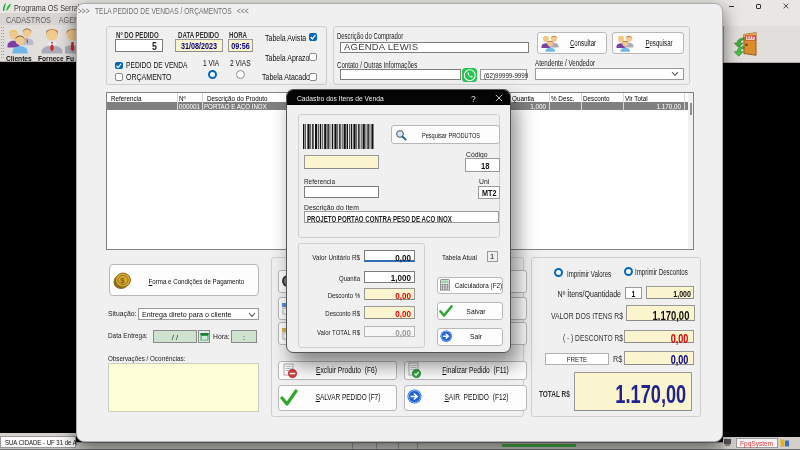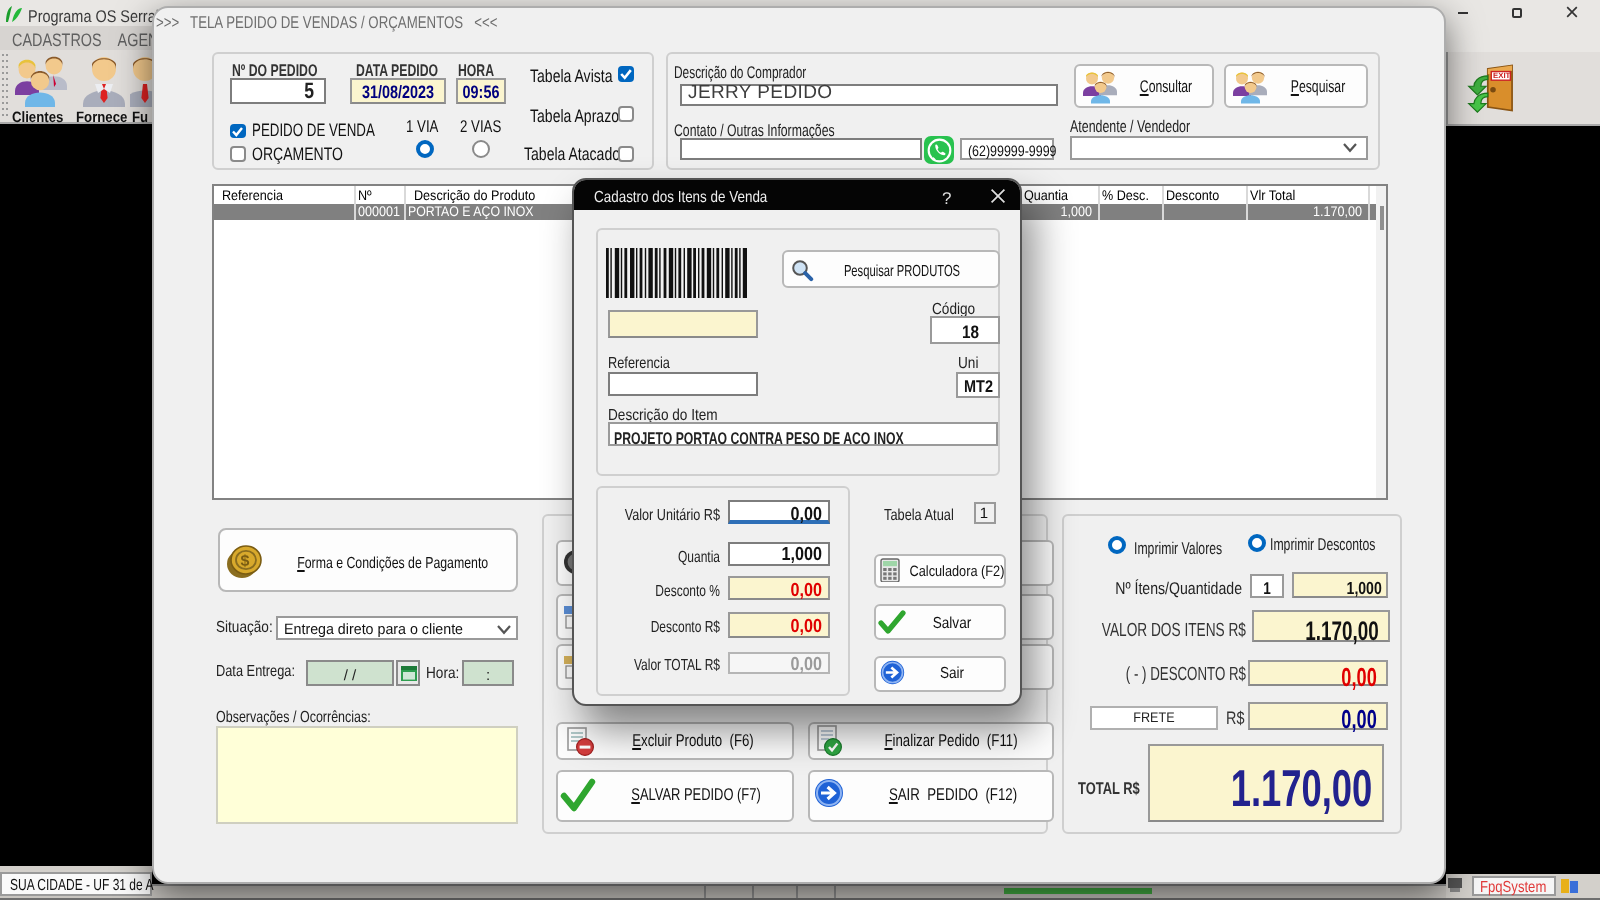--- a/index.html
+++ b/index.html
@@ -124,21 +124,21 @@
   <div class="ab" style="left:233.4px;top:30.2px;width:8px;height:8px;background:#0067c0;border-radius:2px;"></div>
   <svg class="ab" style="left:233.4px;top:30.2px;" width="8" height="8" viewBox="0 0 10 10">
       <path d="M2 5 L4.2 7.4 L8 2.6" stroke="#fff" stroke-width="1.6" fill="none"></path>
     </svg>
   <div class="lbl L" style="left:188.6px;top:50px;font-size:9px;color:#111;transform:scaleX(.78);">Tabela Aprazo</div>
   <div class="ab" style="left:233.4px;top:50.3px;width:8px;height:8px;background:#fff;border:1px solid #8a8a8a;border-radius:2px;"></div>
   <div class="lbl L" style="left:185.6px;top:69.3px;font-size:9px;color:#111;transform:scaleX(.78);">Tabela Atacado</div>
   <div class="ab" style="left:233.4px;top:69.6px;width:8px;height:8px;background:#fff;border:1px solid #8a8a8a;border-radius:2px;"></div>
   <div class="lbl L" style="left:261px;top:27.8px;font-size:8.5px;color:#222;transform:scaleX(.7);">Descrição do Comprador</div>
   <div class="inp" style="left:264px;top:38.5px;width:188.5px;height:11.5px;"></div>
-  <div class="lbl L" style="left:268px;top:37.8px;font-size:9.5px;letter-spacing:.2px;color:#3d3d3d;">JERRY PEDIDO</div>
+  <div class="lbl L" style="left:268px;top:37.8px;font-size:9.5px;letter-spacing:.2px;color:#3d3d3d;">AGENDA LEWIS</div>
   <div class="lbl L" style="left:261px;top:56.5px;font-size:8.5px;color:#222;transform:scaleX(.72);">Contato / Outras Informações</div>
   <div class="inp" style="left:264px;top:65.9px;width:120.5px;height:11.6px;"></div>
   <div class="ab" style="left:385.8px;top:64.7px;width:15.5px;height:14.5px;background:#28c24f;border-radius:3.5px;"></div>
   <svg class="ab" style="left:385.8px;top:64.7px;" width="15.5" height="14.5" viewBox="0 0 16 15">
     <circle cx="8" cy="7.5" r="5.6" fill="none" stroke="#fff" stroke-width="1.1"></circle>
     <path d="M5.8 5 C5.8 4.4 6.6 4.2 6.9 4.8 L7.4 5.8 C7.6 6.2 7.2 6.5 7 6.8 C7.3 7.6 8 8.3 8.8 8.7 C9.1 8.4 9.4 8 9.8 8.2 L10.8 8.8 C11.4 9.1 11.1 9.9 10.5 9.9 C8.2 9.9 5.8 7.4 5.8 5 Z" fill="#fff"></path>
     <path d="M4.8 10.9 L4.3 12.6 L6.1 12.2 Z" fill="#fff"></path>
   </svg>
   <div class="inp" style="left:404px;top:65.9px;width:46.5px;height:11.6px;border-color:#9a9a9a;"></div>
   <div class="lbl C" style="left:404px;top:68px;width:46.5px;text-align:center;font-size:7.5px;color:#111;transform:scaleX(.83);">(62)99999-9999</div>

